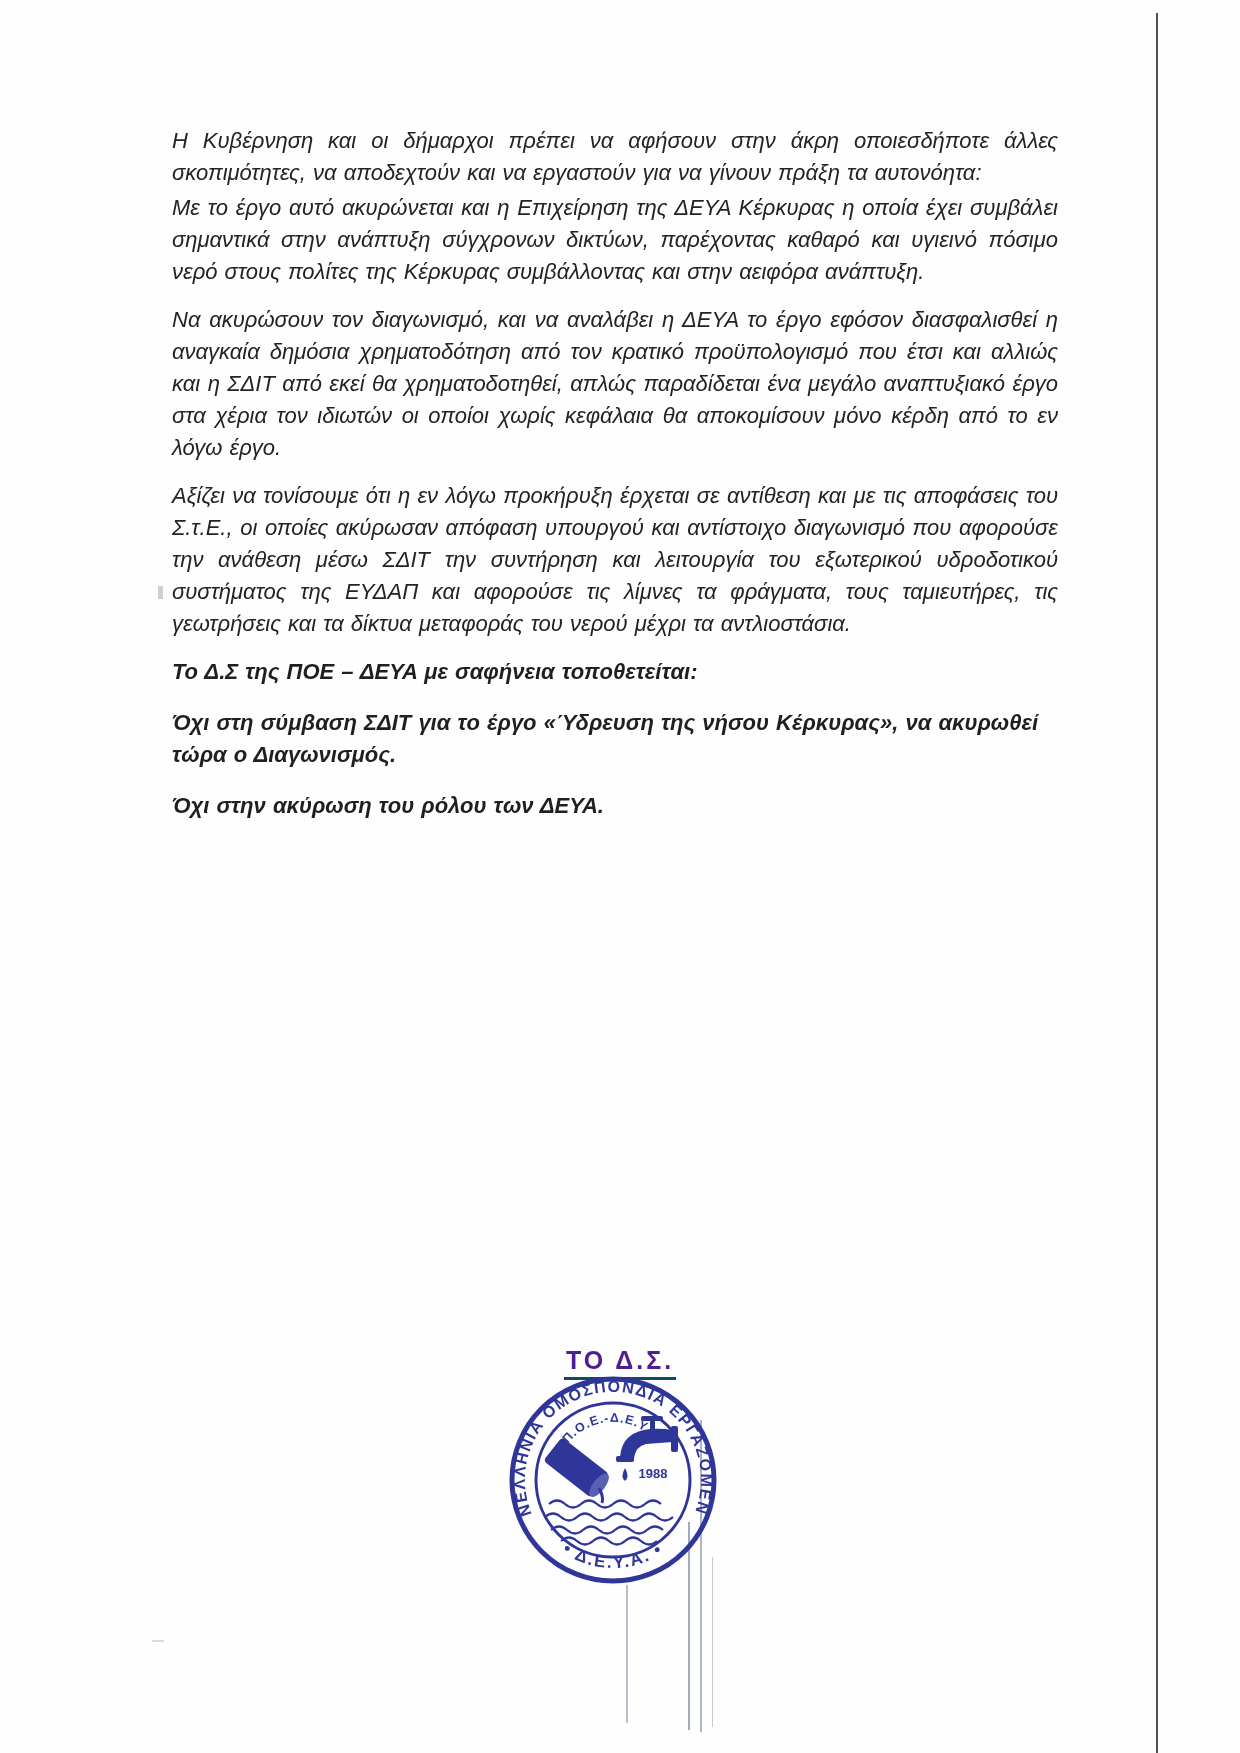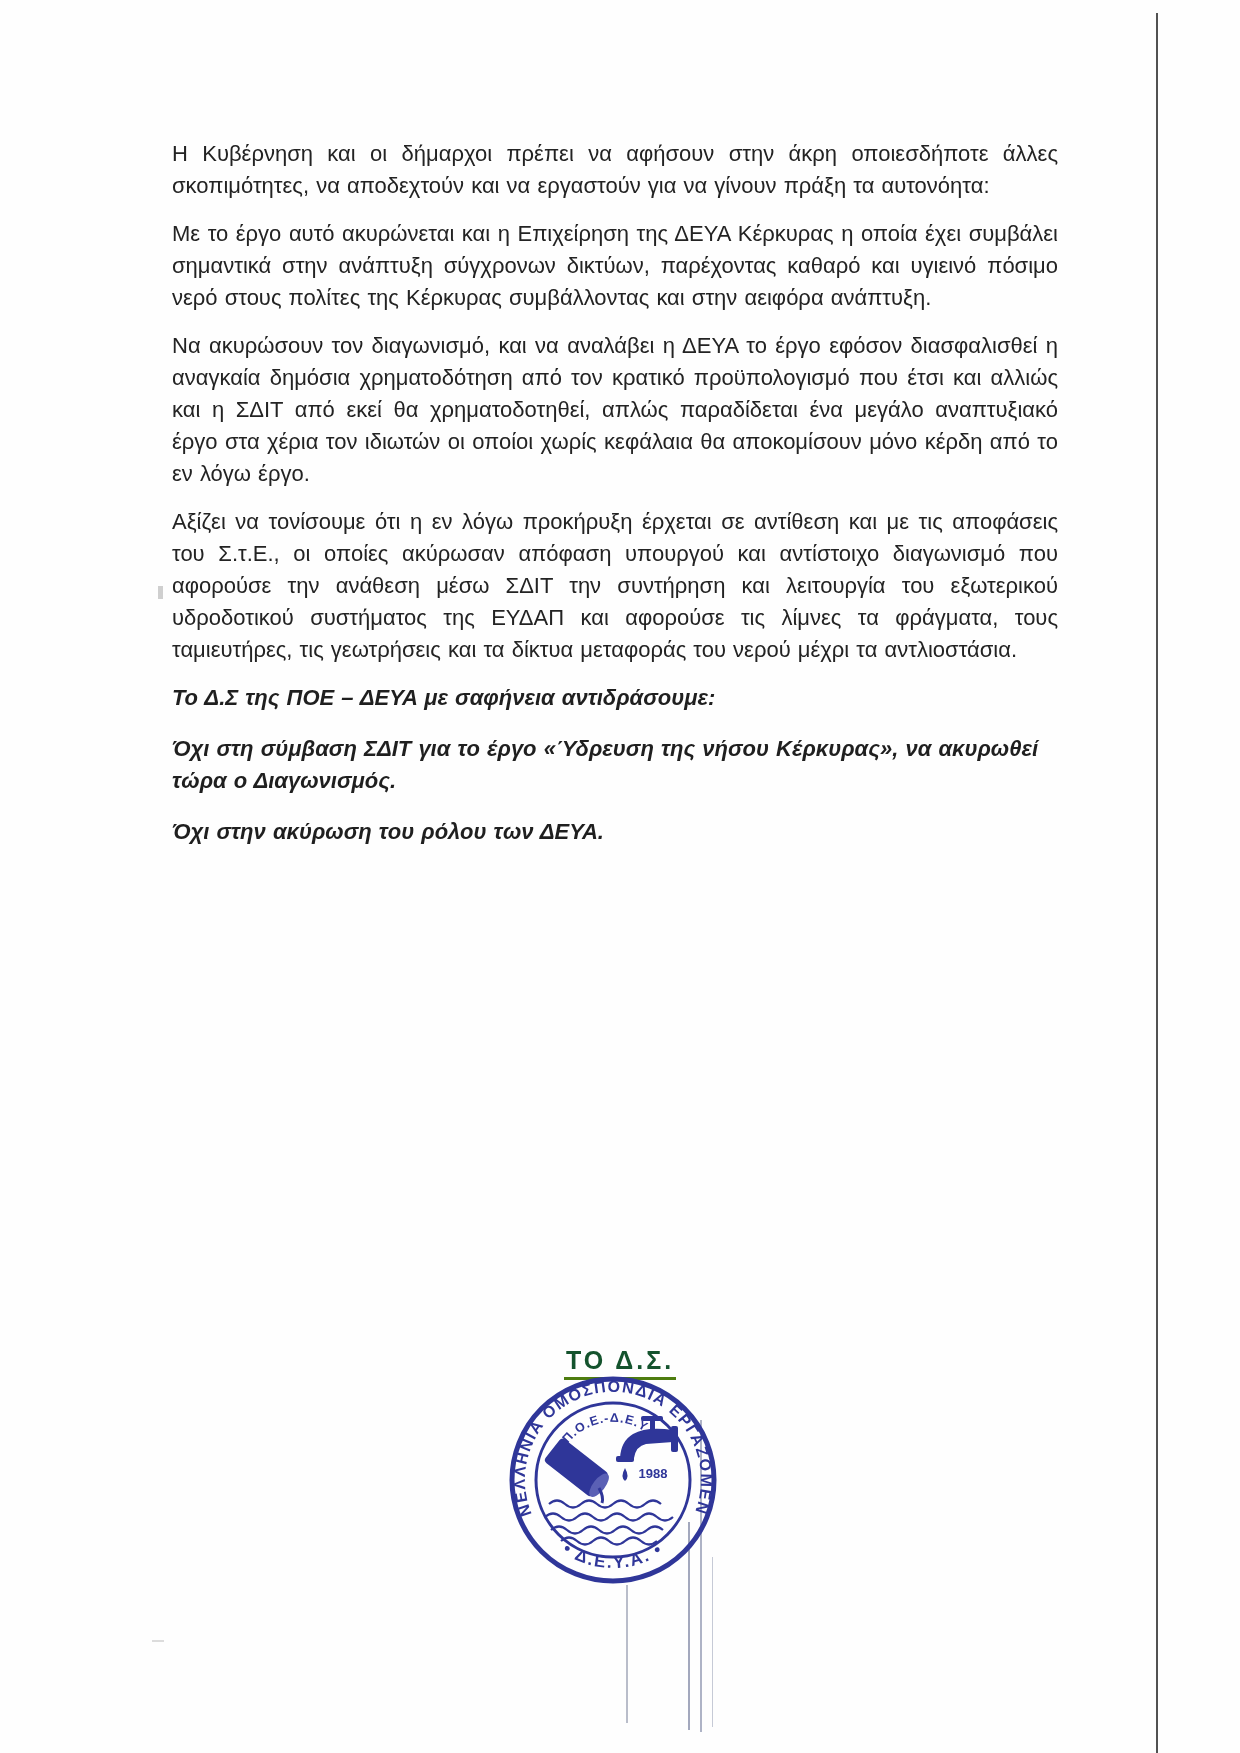--- a/index.html
+++ b/index.html
@@ -12,39 +12,40 @@
   }
   .text-block {
     position: absolute;
     left: 172px; top: 122px; width: 886px;
     color: #232323;
     font-size: 22px;
     line-height: 32px;
     word-spacing: 1px;
   }
   .para {
-    margin: 16px 0 16px 0;
+    margin: 3px 0 16px 0;
     text-align: justify;
+    font-style: italic;
   }
   .para.tight { margin-bottom: 0; }
   .statement {
     margin: 0 0 19px 0;
     font-weight: bold;
     font-style: italic;
     color: #1f1f1f;
     text-align: left;
   }
   .closing {
     position: absolute;
     left: 564px; top: 1346px;
     font-size: 25px;
     font-weight: bold;
-    color: #14532d;
+    color: #4c1d95;
     letter-spacing: 3px;
-    border-bottom: 3px solid #4d7c0f;
+    border-bottom: 3px solid #0c4a6e;
     padding: 0 2px 2px 2px;
   }
   .stamp {
     position: absolute;
     left: 503px; top: 1370px;
     width: 220px; height: 220px;
   }
   .artifact { position: absolute; }
   #scan-line   { left: 1156px; top: 13px;  width: 2px; height: 1740px; background: #525252; }
   #streak-a    { left: 626px; top: 1585px; width: 2px; height: 138px; background: #b9bdca; }
@@ -55,21 +56,21 @@
   #smudge-b    { left: 152px; top: 1640px; width: 12px; height: 2px;  background: #dcdcdc; }
 </style>
 </head>
 <body>
 
 <div class="text-block">
   <p class="para tight">Η Κυβέρνηση και οι δήμαρχοι πρέπει να αφήσουν στην άκρη οποιεσδήποτε άλλες σκοπιμότητες, να αποδεχτούν και να εργαστούν για να γίνουν πράξη τα αυτονόητα:</p>
   <p class="para">Με το έργο αυτό ακυρώνεται και η Επιχείρηση της ΔΕΥΑ Κέρκυρας η οποία έχει συμβάλει σημαντικά στην ανάπτυξη σύγχρονων δικτύων, παρέχοντας καθαρό και υγιεινό πόσιμο νερό στους πολίτες της Κέρκυρας συμβάλλοντας και στην αειφόρα ανάπτυξη.</p>
   <p class="para">Να ακυρώσουν τον διαγωνισμό, και να αναλάβει η ΔΕΥΑ το έργο εφόσον διασφαλισθεί η αναγκαία δημόσια χρηματοδότηση από τον κρατικό προϋπολογισμό που έτσι και αλλιώς και η ΣΔΙΤ από εκεί θα χρηματοδοτηθεί, απλώς παραδίδεται ένα μεγάλο αναπτυξιακό έργο στα χέρια τον ιδιωτών οι οποίοι χωρίς κεφάλαια θα αποκομίσουν μόνο κέρδη από το εν λόγω έργο.</p>
   <p class="para">Αξίζει να τονίσουμε ότι η εν λόγω προκήρυξη έρχεται σε αντίθεση και με τις αποφάσεις του Σ.τ.Ε., οι οποίες ακύρωσαν απόφαση υπουργού και αντίστοιχο διαγωνισμό που αφορούσε την ανάθεση μέσω ΣΔΙΤ την συντήρηση και λειτουργία του εξωτερικού υδροδοτικού συστήματος της ΕΥΔΑΠ και αφορούσε  τις λίμνες τα φράγματα, τους ταμιευτήρες, τις γεωτρήσεις και τα δίκτυα μεταφοράς του νερού μέχρι τα αντλιοστάσια.</p>
-  <p class="statement">Το Δ.Σ της ΠΟΕ – ΔΕΥΑ με σαφήνεια αντιδράσουμε:</p>
+  <p class="statement">Το Δ.Σ της ΠΟΕ – ΔΕΥΑ με σαφήνεια τοποθετείται:</p>
   <p class="statement">Όχι στη σύμβαση ΣΔΙΤ για το έργο «Ύδρευση της νήσου Κέρκυρας», να ακυρωθεί τώρα ο Διαγωνισμός.</p>
   <p class="statement">Όχι στην ακύρωση του ρόλου των ΔΕΥΑ.</p>
 </div>
 
 <div class="artifact" id="scan-line"></div>
 <div class="artifact" id="streak-a"></div>
 <div class="artifact" id="streak-b"></div>
 <div class="artifact" id="streak-c"></div>
 <div class="artifact" id="streak-d"></div>
 <div class="artifact" id="smudge-a"></div>

